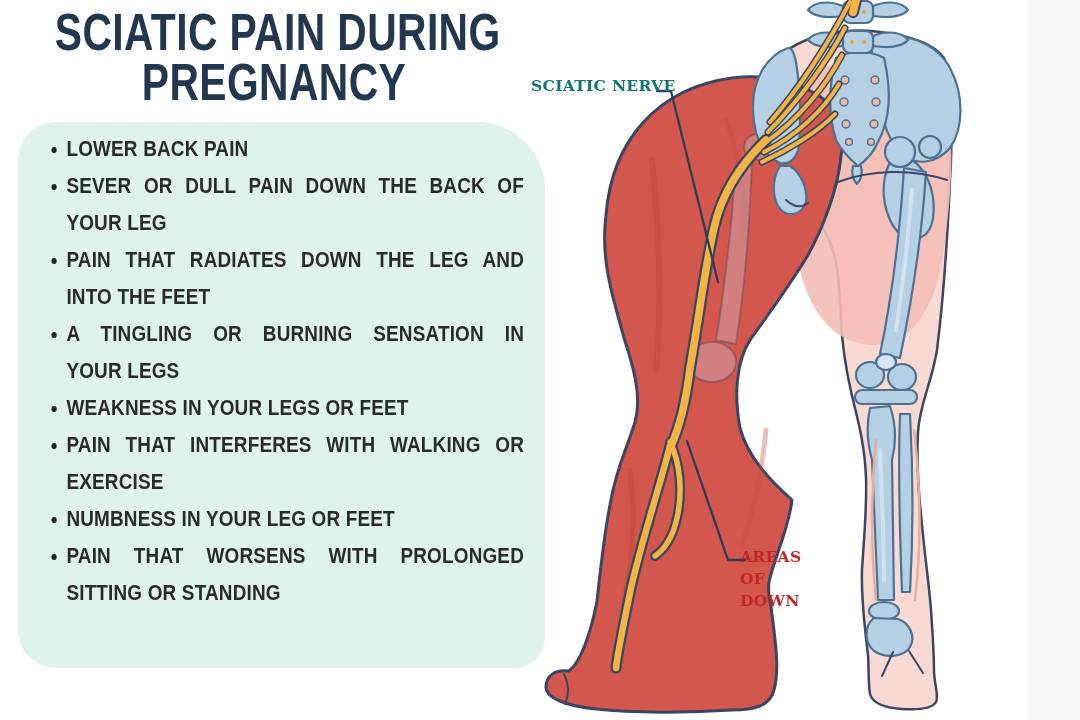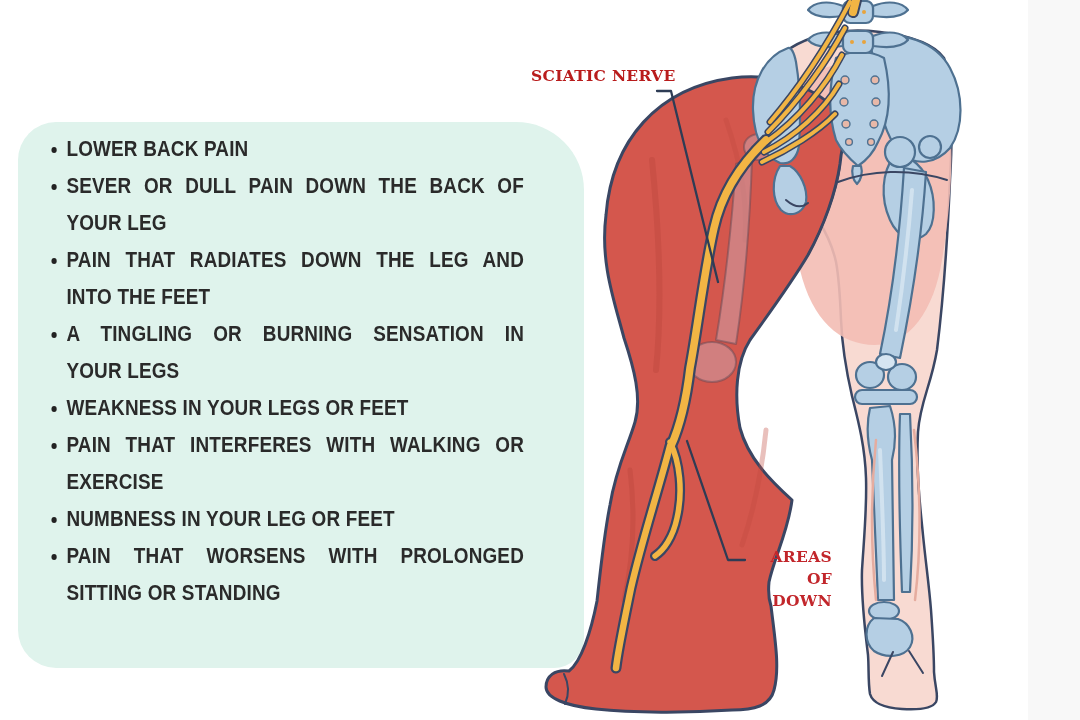--- a/index.html
+++ b/index.html
@@ -10,21 +10,21 @@
   
   .title{
     position:absolute;left:0;top:8px;width:548px;text-align:center;
     color:#243750;font-weight:bold;font-size:51px;line-height:50px;
     letter-spacing:0.5px;
   }
   .title .squeeze{display:block;transform:scaleX(0.8);transform-origin:50% 0;white-space:nowrap;}
   
   .panel{
     position:absolute;left:18px;top:122px;width:527px;height:546px;
-    background:#DFF3EC;border-radius:38px 68px 30px 38px;padding-left:39px;
+    background:#DFF3EC;border-radius:38px 68px 30px 38px;
   }
   .condense{
     position:absolute;left:0;top:0;width:599px;
     transform:scaleX(0.88);transform-origin:0 0;
     box-sizing:border-box;padding:9px 24px 0 36px;
   }
   ul.symptoms{margin:0;padding:0;list-style:none;color:#2A2A2A;
     font-size:21.5px;line-height:37px;font-weight:bold;letter-spacing:0.2px;}
   ul.symptoms li{position:relative;padding-left:19px;}
   ul.symptoms li::before{
@@ -33,36 +33,40 @@
   }
   .l1{display:block;text-align:justify;text-align-last:justify;}
   .l1.single{text-align-last:left;}
   .l2{display:block;text-align:left;}
   .credit{
     position:absolute;left:0;top:510px;width:100%;text-align:center;
     font-size:16.5px;font-weight:bold;color:#1d1d1d;letter-spacing:0.2px;
   }
   
   .nerve-label{
-    position:absolute;left:531px;top:66px;width:122px;text-align:right;
+    position:absolute;left:531px;top:76px;width:122px;text-align:right;
     font-family:"DejaVu Serif","Liberation Serif",serif;font-weight:bold;
-    font-size:15.5px;color:#b91c1c;letter-spacing:0.3px;white-space:nowrap;
+    font-size:15.5px;color:#0f766e;letter-spacing:0.3px;white-space:nowrap;
   }
   .pain-label{
-    position:absolute;left:740px;top:546px;width:92px;text-align:right;
+    position:absolute;left:740px;top:546px;width:92px;text-align:left;
     font-family:"DejaVu Serif","Liberation Serif",serif;font-weight:bold;
     font-size:15.5px;line-height:22px;color:#C2262B;letter-spacing:0.3px;
   }
   .illustration{position:absolute;left:540px;top:0;width:540px;height:720px;}
 </style>
 </head>
 <body>
 
 <div class="canvas">
 
+  <div class="title">
+    <span class="squeeze">SCIATIC PAIN DURING</span>
+    <span class="squeeze">PREGNANCY</span>
+  </div>
 
   <div class="panel">
     <div class="condense">
       <ul class="symptoms">
         <li class="sym-item">
           <span class="l1 single">LOWER BACK PAIN</span>
         </li>
         <li class="sym-item">
           <span class="l1">SEVER OR DULL PAIN DOWN THE BACK OF</span>
             <span class="l2">YOUR LEG</span>

